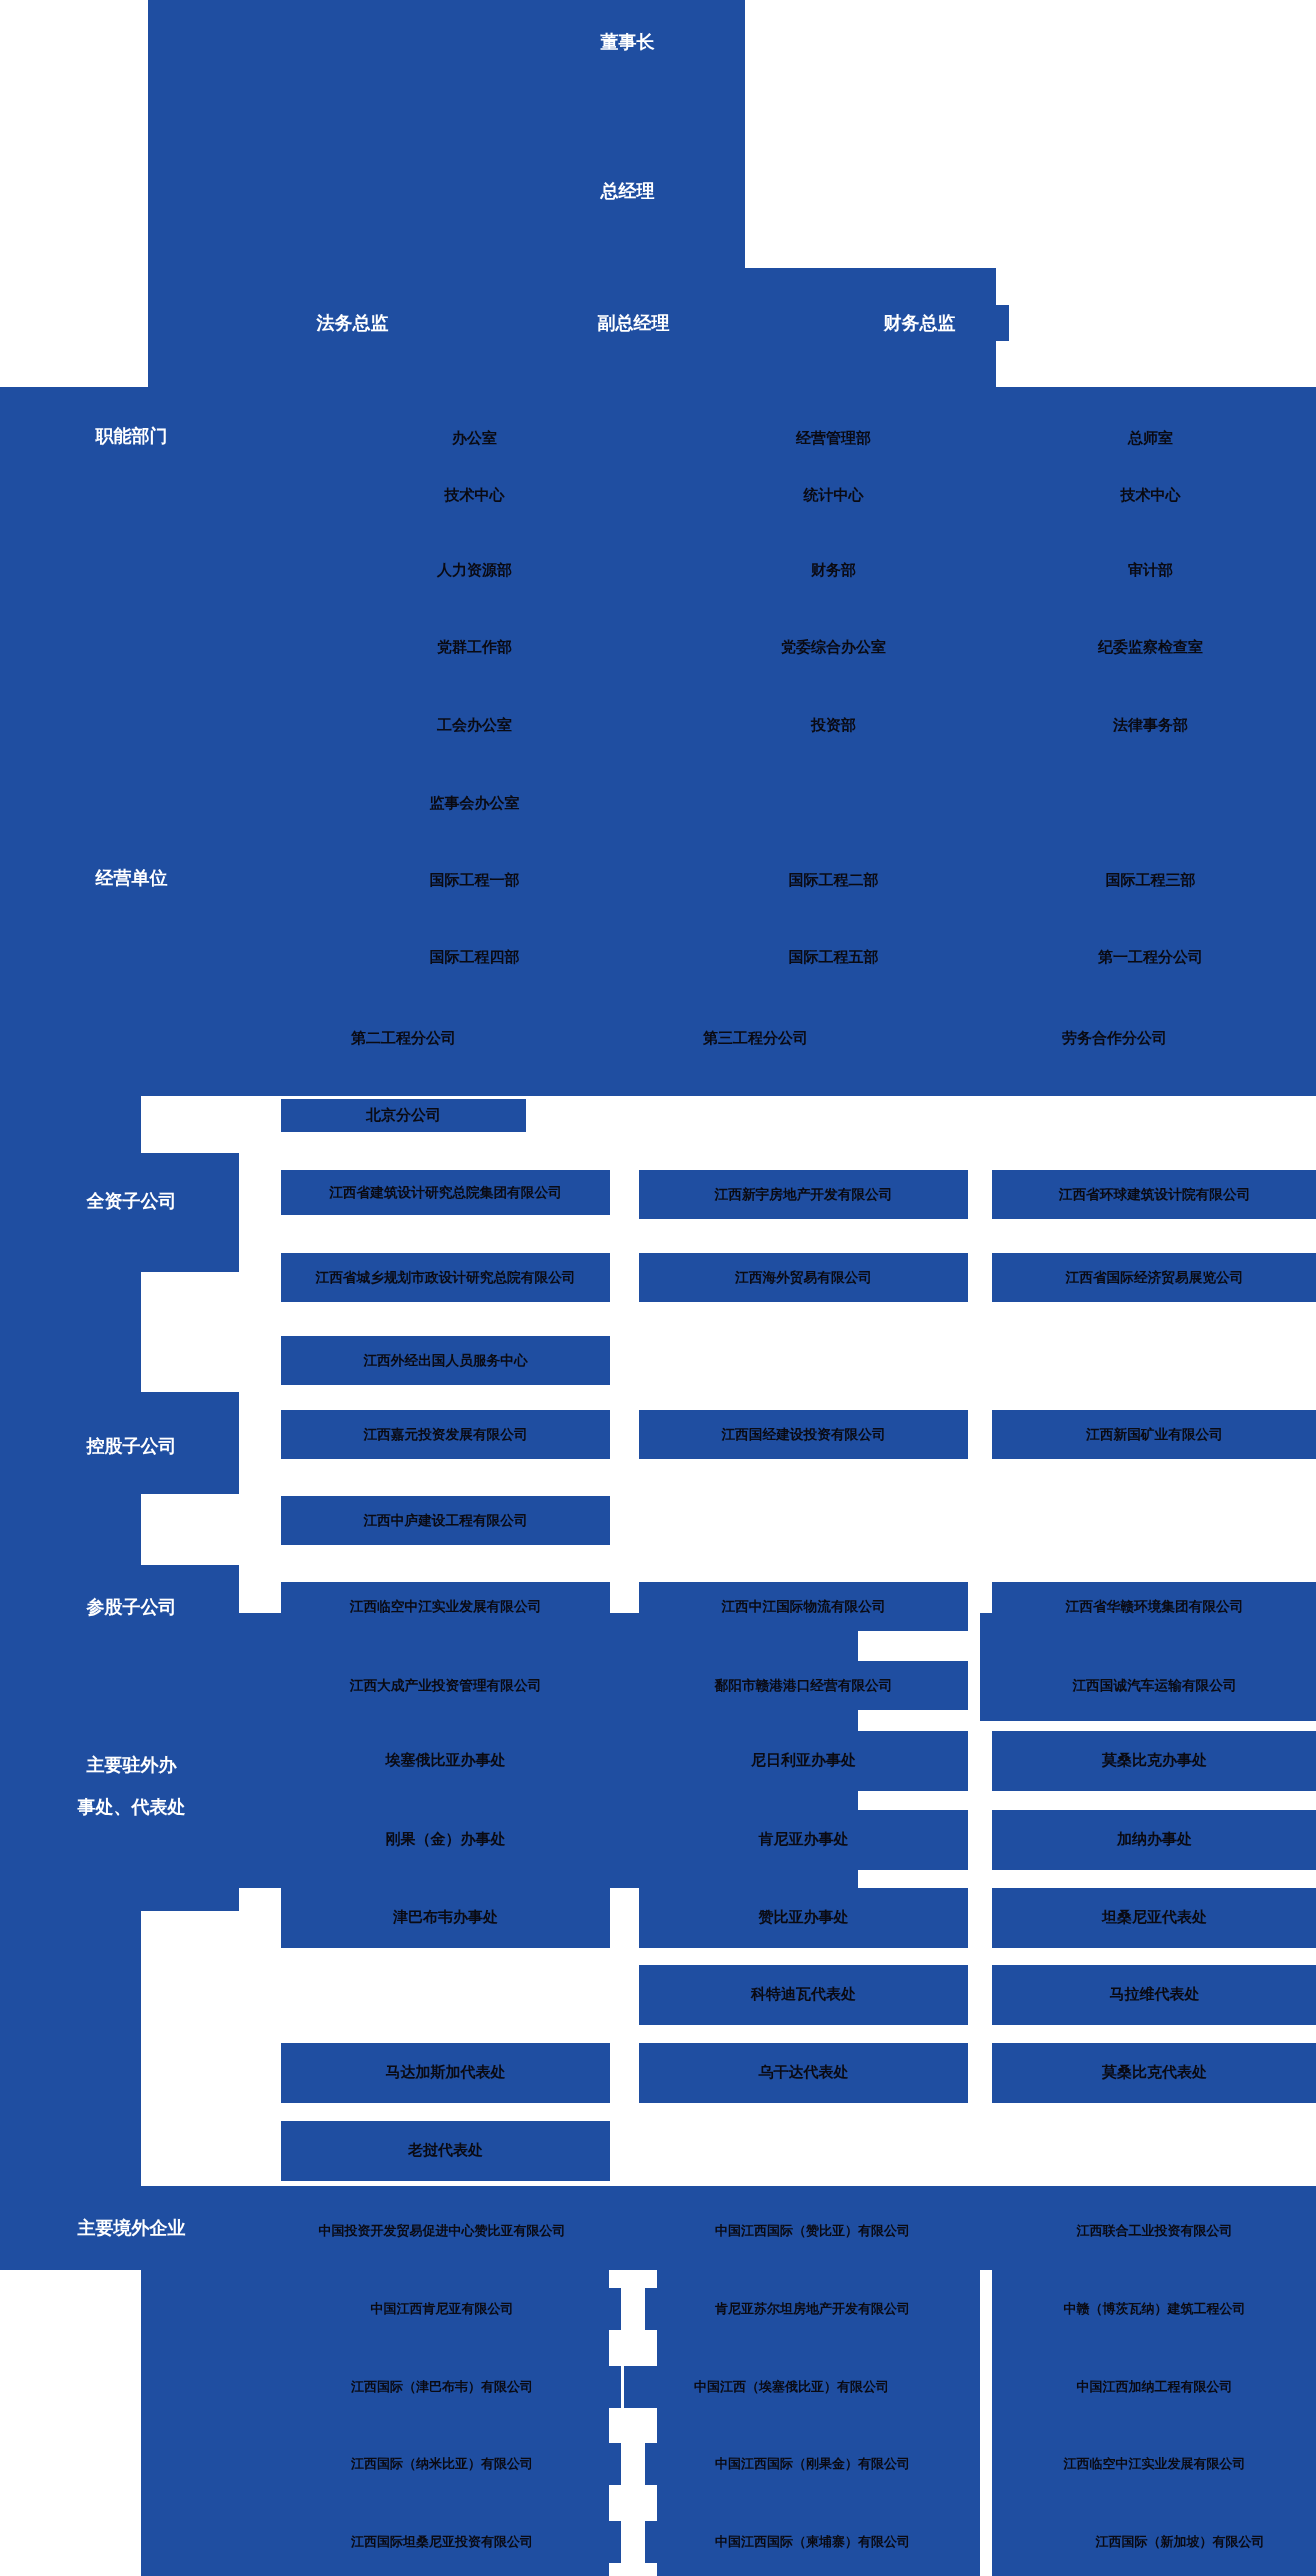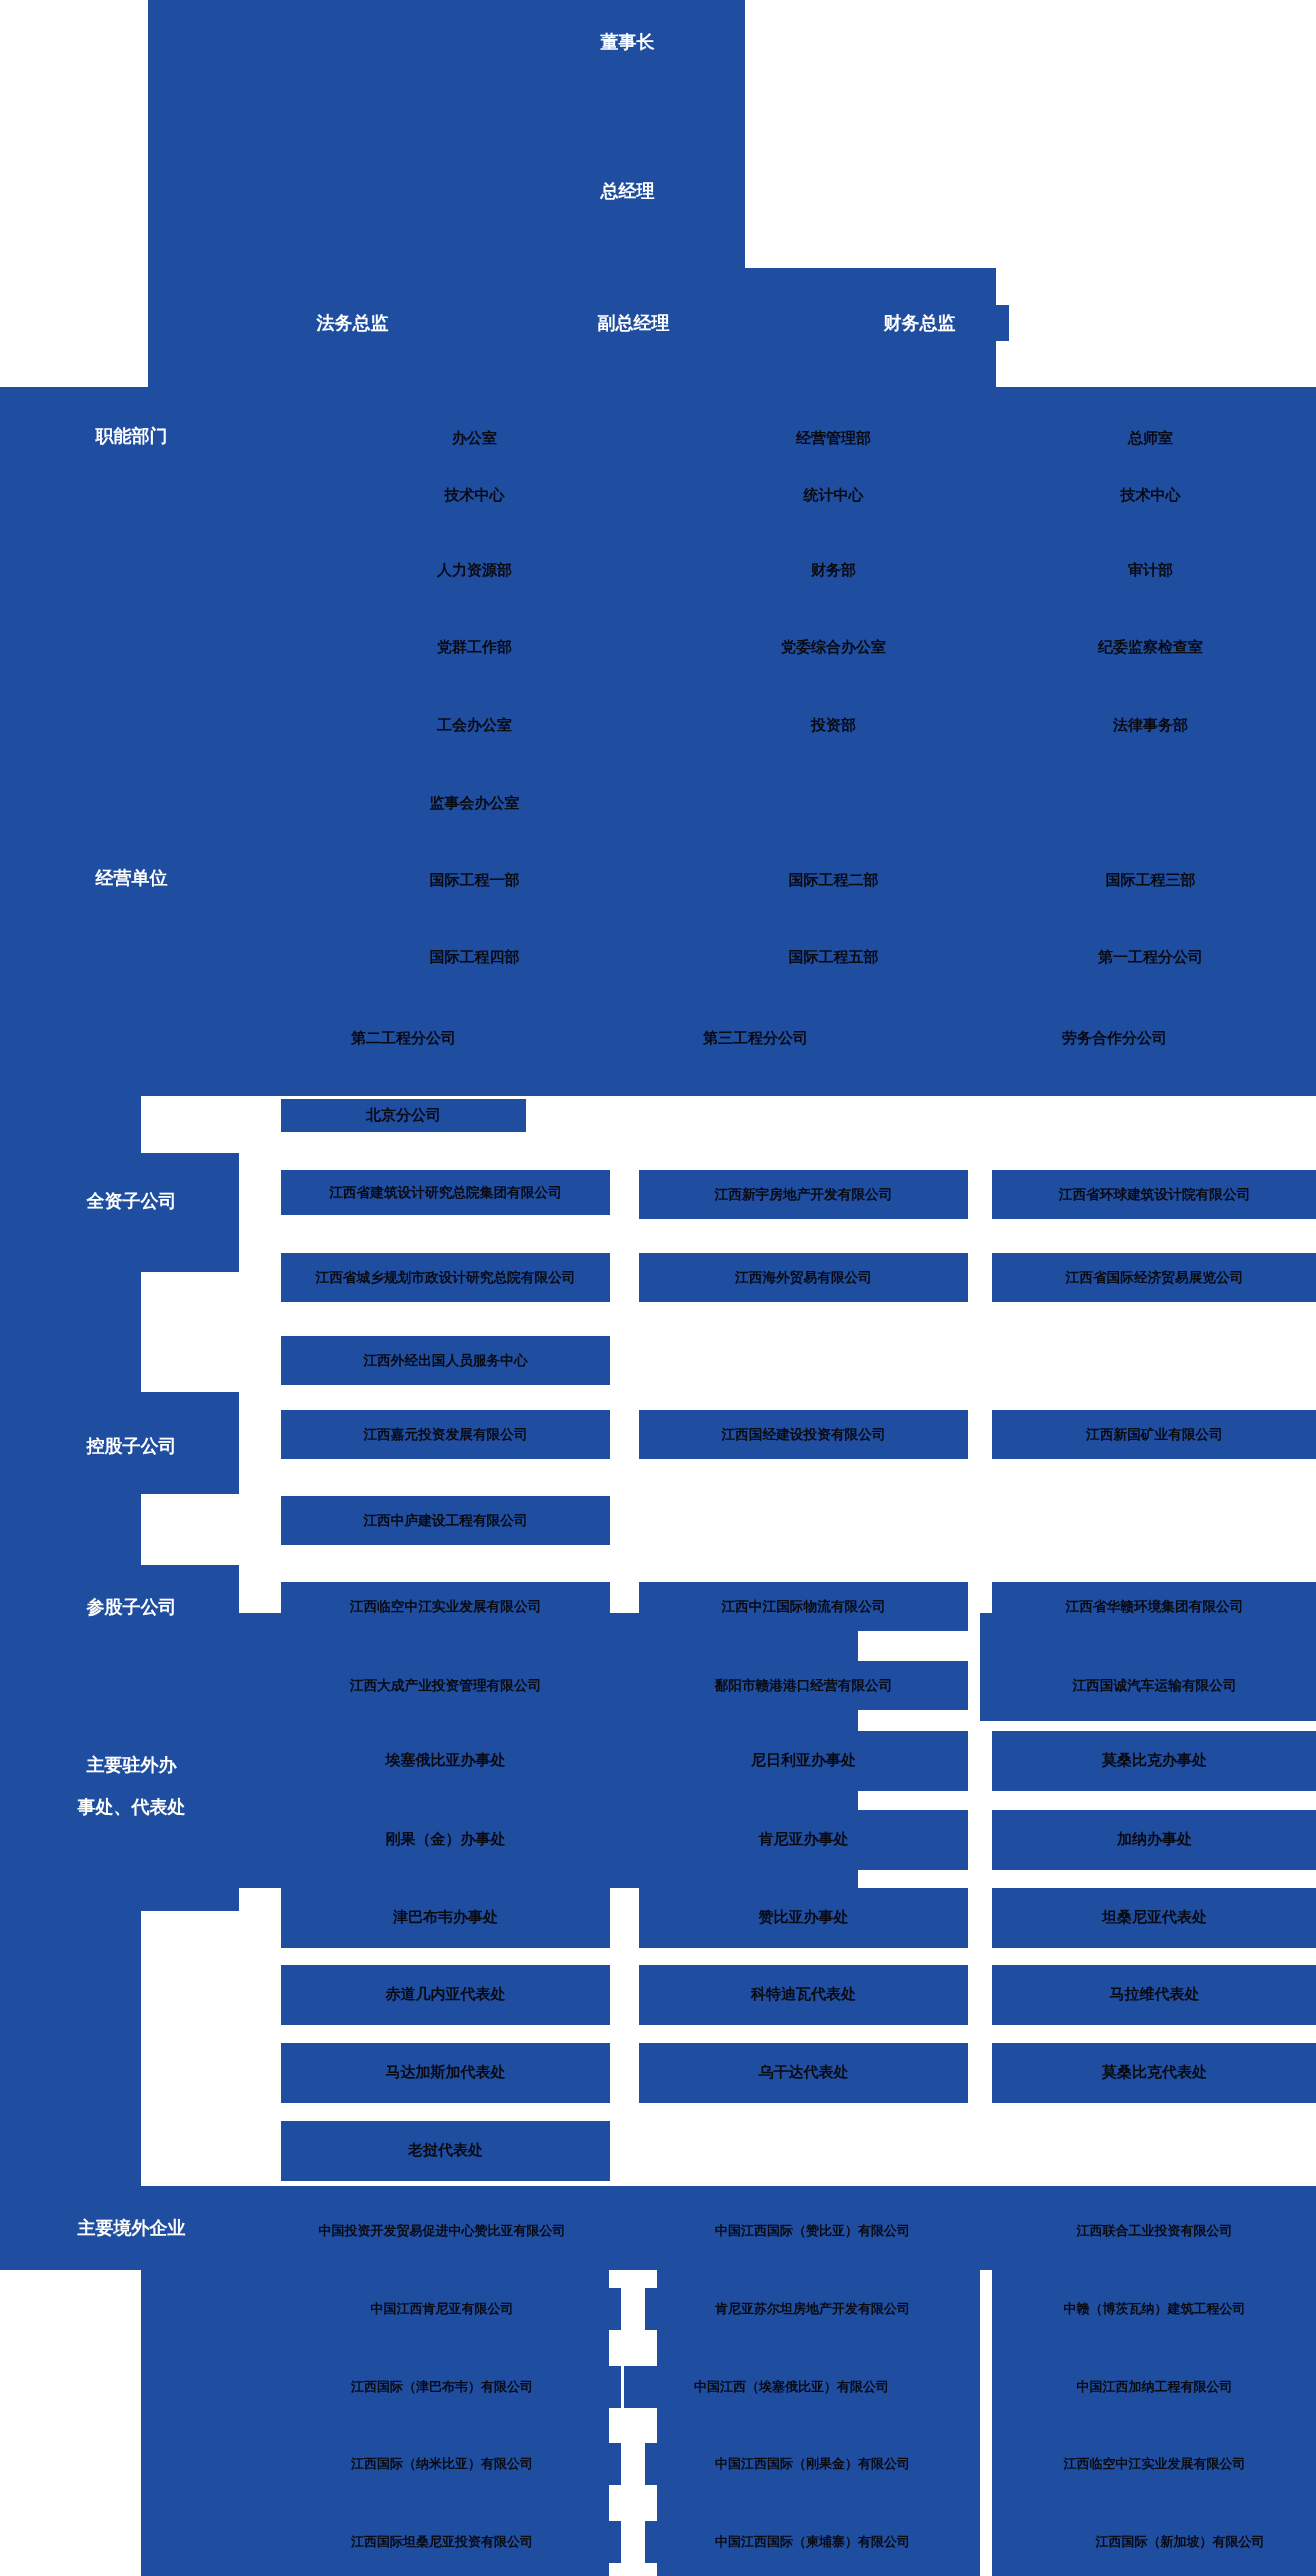--- a/index.html
+++ b/index.html
@@ -270,23 +270,20 @@
   <div class="node dtext office" style="left:281px;top:1888px;width:329px;height:60px;">
     <span>津巴布韦办事处</span>
     </div>
   <div class="node dtext office" style="left:639px;top:1888px;width:329px;height:60px;">
     <span>赞比亚办事处</span>
     </div>
   <div class="node dtext office" style="left:992px;top:1888px;width:325px;height:60px;">
     <span>坦桑尼亚代表处</span>
     </div>
 
-  <div class="node dtext office" style="left:281px;top:1965px;width:329px;height:60px;">
-    <span>赤道几内亚代表处</span>
-    </div>
   <div class="node dtext office" style="left:639px;top:1965px;width:329px;height:60px;">
     <span>科特迪瓦代表处</span>
     </div>
   <div class="node dtext office" style="left:992px;top:1965px;width:325px;height:60px;">
     <span>马拉维代表处</span>
     </div>
 
   <div class="node dtext office" style="left:281px;top:2043px;width:329px;height:60px;">
     <span>马达加斯加代表处</span>
     </div>

